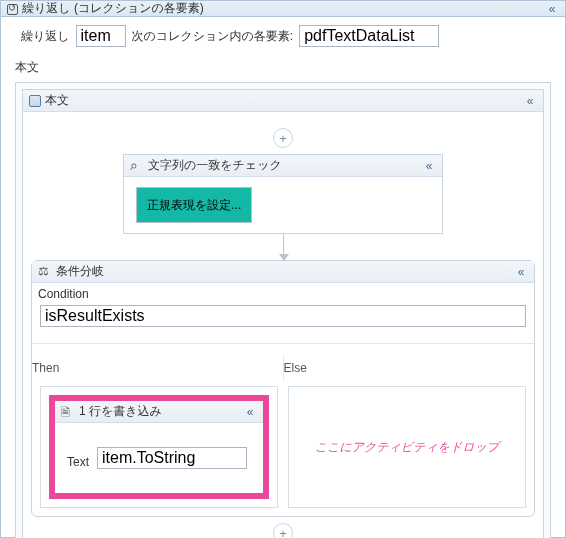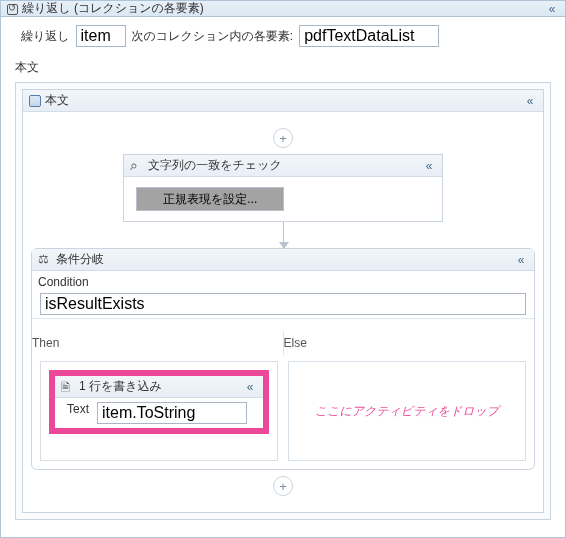--- a/index.html
+++ b/index.html
@@ -17,33 +17,33 @@
   .sec-label { padding: 4px 14px 6px 14px; }
   .outer-body { margin: 0 14px 14px 14px; border: 1px solid #c9d4e0; background: #fafbfc; padding: 0; }
   .panel { border: 1px solid #c9d4e0; background: #fff; margin: 6px; }
   .panel-hdr { background: linear-gradient(#f2f6fa, #e8eef5); border-bottom: 1px solid #d3dde7; height: 22px; display: flex; align-items: center; padding: 0 6px; }
   .panel-hdr .title { margin-left: 4px; }
   .panel-hdr .spacer { flex: 1; }
   .body-content { padding: 10px 8px; position: relative; }
   .add-btn { width: 20px; height: 20px; border: 1px solid #c9d4e0; border-radius: 10px; color: #7a8ca0; display: flex; align-items: center; justify-content: center; margin: 6px auto; background: #fff; cursor: pointer; font-size: 13px; }
   .small-activity { width: 320px; margin: 0 auto; border: 1px solid #c9d4e0; background: #fff; }
   .inner-box { padding: 10px 12px; }
-  .btn-reg { border: 1px solid #b7c2ce; background: #a3a3a3; height: 24px; padding: 0 26px; cursor: pointer; font-size: 12px; }
+  .btn-reg { border: 1px solid #b7c2ce; background: #14b8a6; height: 36px; padding: 0 10px; cursor: pointer; font-size: 12px; }
   .connector { width: 1px; height: 26px; background: #b9c4d0; margin: 0 auto; position: relative; }
   .connector::after { content: ""; position: absolute; bottom: -1px; left: -4px; width: 0; height: 0; border-left: 5px solid transparent; border-right: 5px solid transparent; border-top: 7px solid #b9c4d0; }
   .cond-label { padding: 4px 6px; }
-  .cond-input { margin: 0 8px 3px 8px; }
+  .cond-input { margin: 0 8px 16px 8px; }
   .cond-input input { width: 100%; }
   .branch-hdr { display: flex; border-top: 1px solid #e0e6ec; }
   .branch-hdr > div { flex: 1; text-align: left; padding: 5px 0; color: #555; margin-top: 12px; }
   .branch-area { display: flex; padding: 6px 8px 8px 8px; gap: 10px; }
   .branch { flex: 1; border: 1px solid #d6dee7; min-height: 100px; background: #fff; position: relative; }
   .then-body { padding: 8px; }
   .write-act { border: 6px solid #ec4899; }
-  .wl-body { padding: 4px 12px; display: flex; align-items: flex-start; gap: 8px; }
+  .wl-body { padding: 24px 12px; display: flex; align-items: flex-end; gap: 8px; }
   .wl-body input { width: 150px; }
   .drop-hint { color: #ec4899; font-style: italic; display: flex; align-items: center; justify-content: center; height: 100%; min-height: 98px; }
   .icon { display: inline-block; width: 14px; height: 14px; position: relative; }
   .icon-loop { border: 1.5px solid #555; border-radius: 2px; width: 11px; height: 11px; top: 1px; }
   .icon-loop::after { content: "↺"; position: absolute; font-size: 10px; left: 0; top: -3px; color:#555;}
   .icon-seq { width:12px; height:12px; border:1px solid #5a7aa8; border-radius:2px; background:linear-gradient(#dce8f5,#c4d6ec); }
   .icon-check::before { content:"⌕"; font-size:14px; color:#555; position:relative; top:-2px; }
   .icon-if::before { content:"⚖"; font-size:12px; color:#555; position:relative; top:-1px;}
   .icon-write::before { content:"🗎"; font-size:11px; position:relative; top:-1px;}
   .branch-cell-sep { border-left:1px solid #e0e6ec; }

